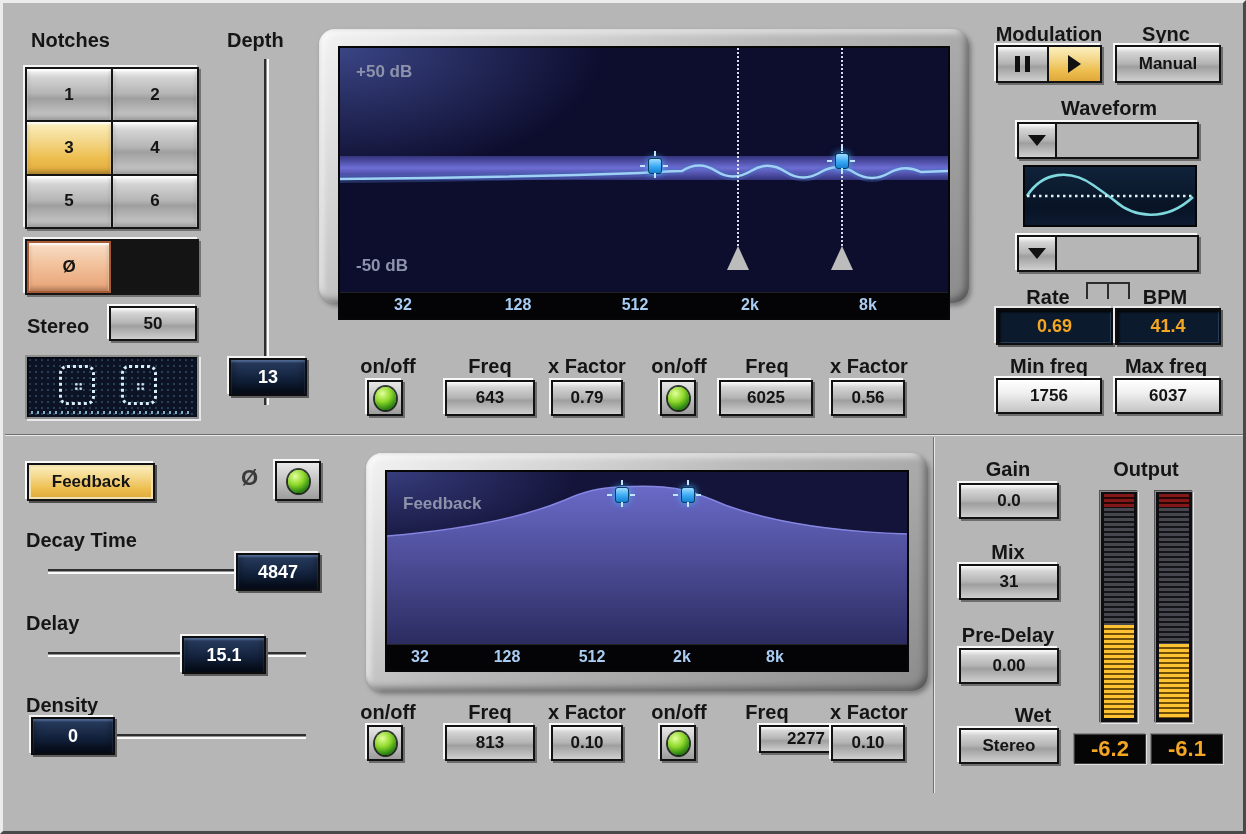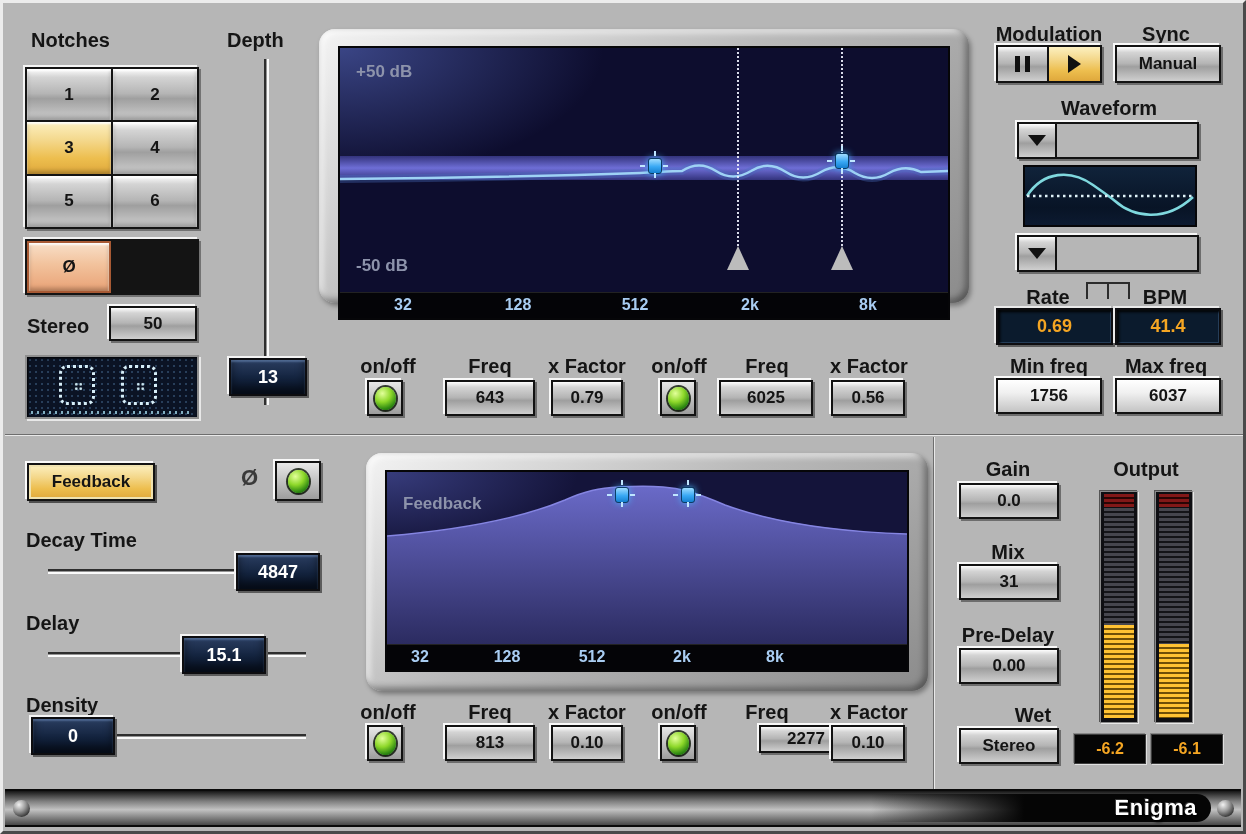--- a/index.html
+++ b/index.html
@@ -24,21 +24,21 @@
   
   .lcdbox{position:absolute;border:2px solid #0d0d10;
        box-shadow:-2px -2px 0 #f4f4f4,2px 2px 0 #5c5c5c,inset 0 2px 2px rgba(150,190,240,.35),inset 0 -8px 10px rgba(0,0,0,.55);
        background:linear-gradient(180deg,#2a3d60,#13233e 55%,#0b1830);
        display:flex;align-items:center;justify-content:center;
        color:#fff;font-weight:bold;font-size:18px;}
   .rate{background:#0b1b2d;box-shadow:-2px -2px 0 #e9e9e9,2px 2px 0 #5c5c5c,inset 2px 2px 3px #000,inset 0 0 0 1px #27405c;
        color:#f5a623;}
   .blackbox{position:absolute;background:#050505;border:1px solid #3c3c3c;
        box-shadow:-1px -1px 0 #888,1px 1px 0 #e0e0e0;
-       display:flex;align-items:center;justify-content:center;color:#f5a623;font-weight:bold;font-size:16px;}
+       display:flex;align-items:center;justify-content:center;color:#f5a623;font-weight:bold;font-size:22px;}
   
   .grid{position:absolute;background:#141414;border:2px solid #141414;display:grid;grid-template-columns:1fr 1fr;gap:2px;
        box-shadow:-2px -2px 0 rgba(250,250,250,.9),2px 2px 0 rgba(70,70,70,.6);}
   .cell{display:flex;align-items:center;justify-content:center;font-weight:bold;font-size:17px;color:#141414;
        box-shadow:inset 0 2px 2px rgba(255,255,255,.9),inset 0 -3px 4px rgba(0,0,0,.25);}
   
   .ledbtn{position:absolute;border:2px solid #121212;box-shadow:-2px -2px 0 rgba(252,252,252,.95),2px 2px 0 rgba(70,70,70,.65);
        background:linear-gradient(180deg,#e8e8e8,#9d9d9d);display:flex;align-items:center;justify-content:center;}
   .led{width:21px;height:23px;border-radius:50%;
        background:radial-gradient(circle at 35% 28%,#e2ff9a,#8ed82a 40%,#2f8a12 72%,#0c3a06 100%);
@@ -333,21 +333,14 @@
   </div>
   <div class="meter" style="left:1152px;top:488px;height:232px;">
     <div class="mred"></div>
     <div class="mbody">
         <div class="mlit" style="height:74px;"></div>
       </div>
   </div>
   <div class="blackbox" style="left:1071px;top:731px;width:72px;height:30px;">-6.2</div>
   <div class="blackbox" style="left:1148px;top:731px;width:72px;height:30px;">-6.1</div>
 
-  <div class="bbar">
-    <span class="sphere" style="left:8px;top:9px;"></span>
-    <div class="lozenge">
-        <span>Enigma</span>
-      </div>
-    <span class="sphere" style="right:7px;top:9px;"></span>
-  </div>
 
 </div>
 
 </body></html>

